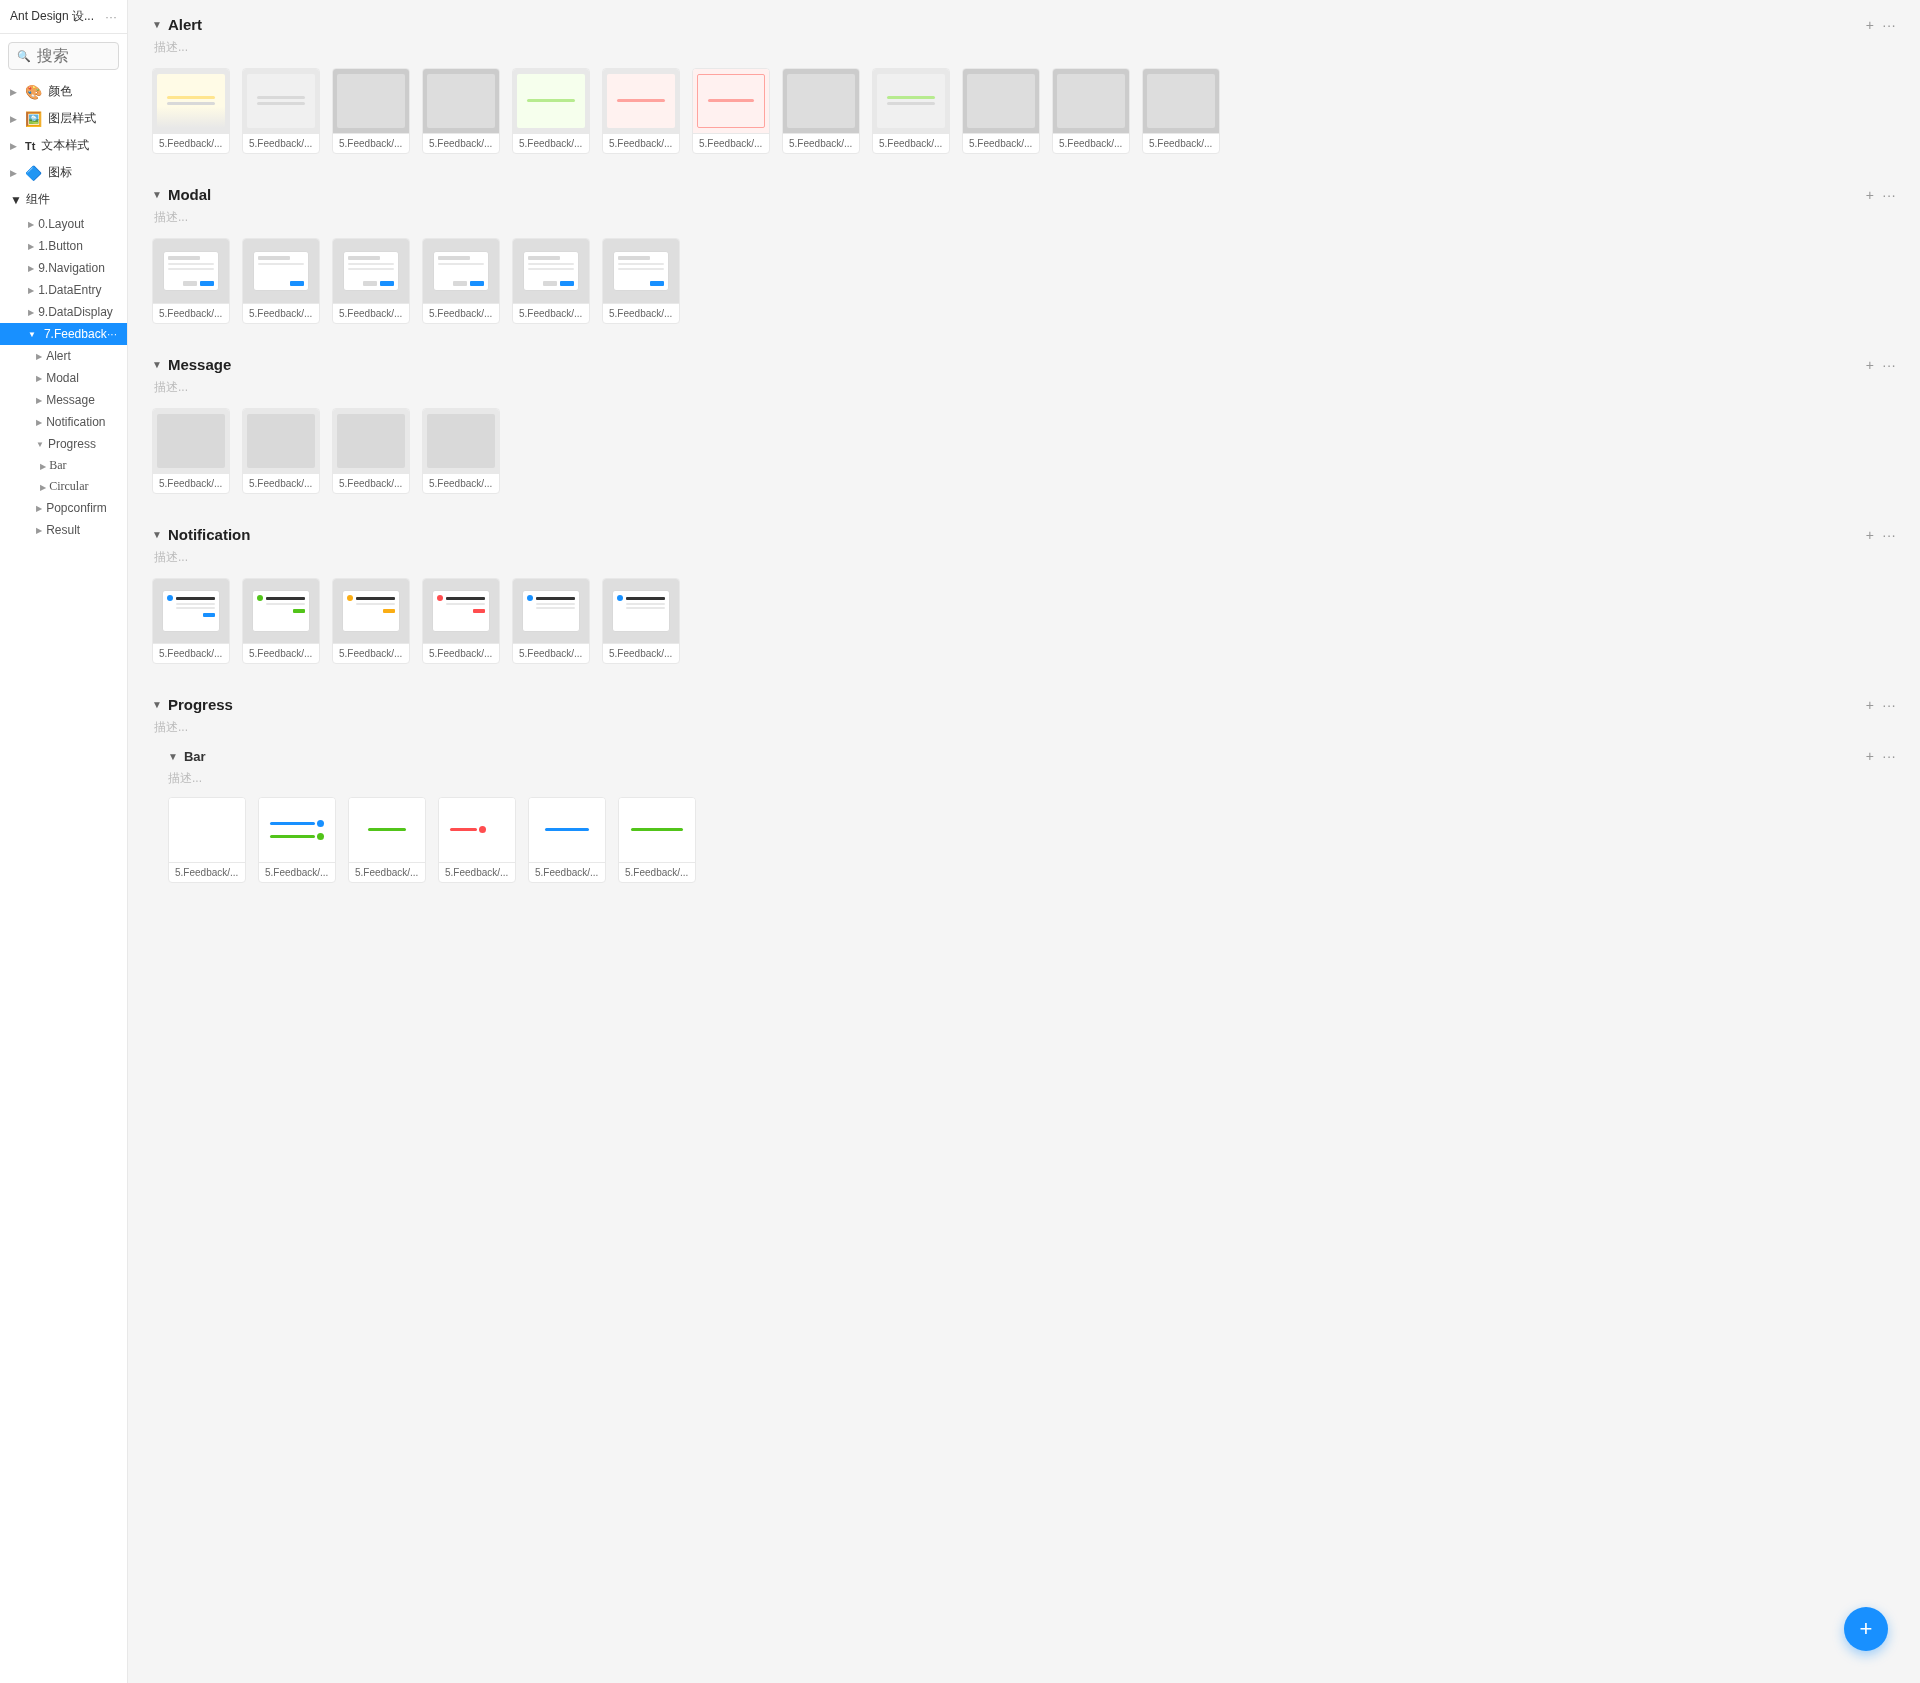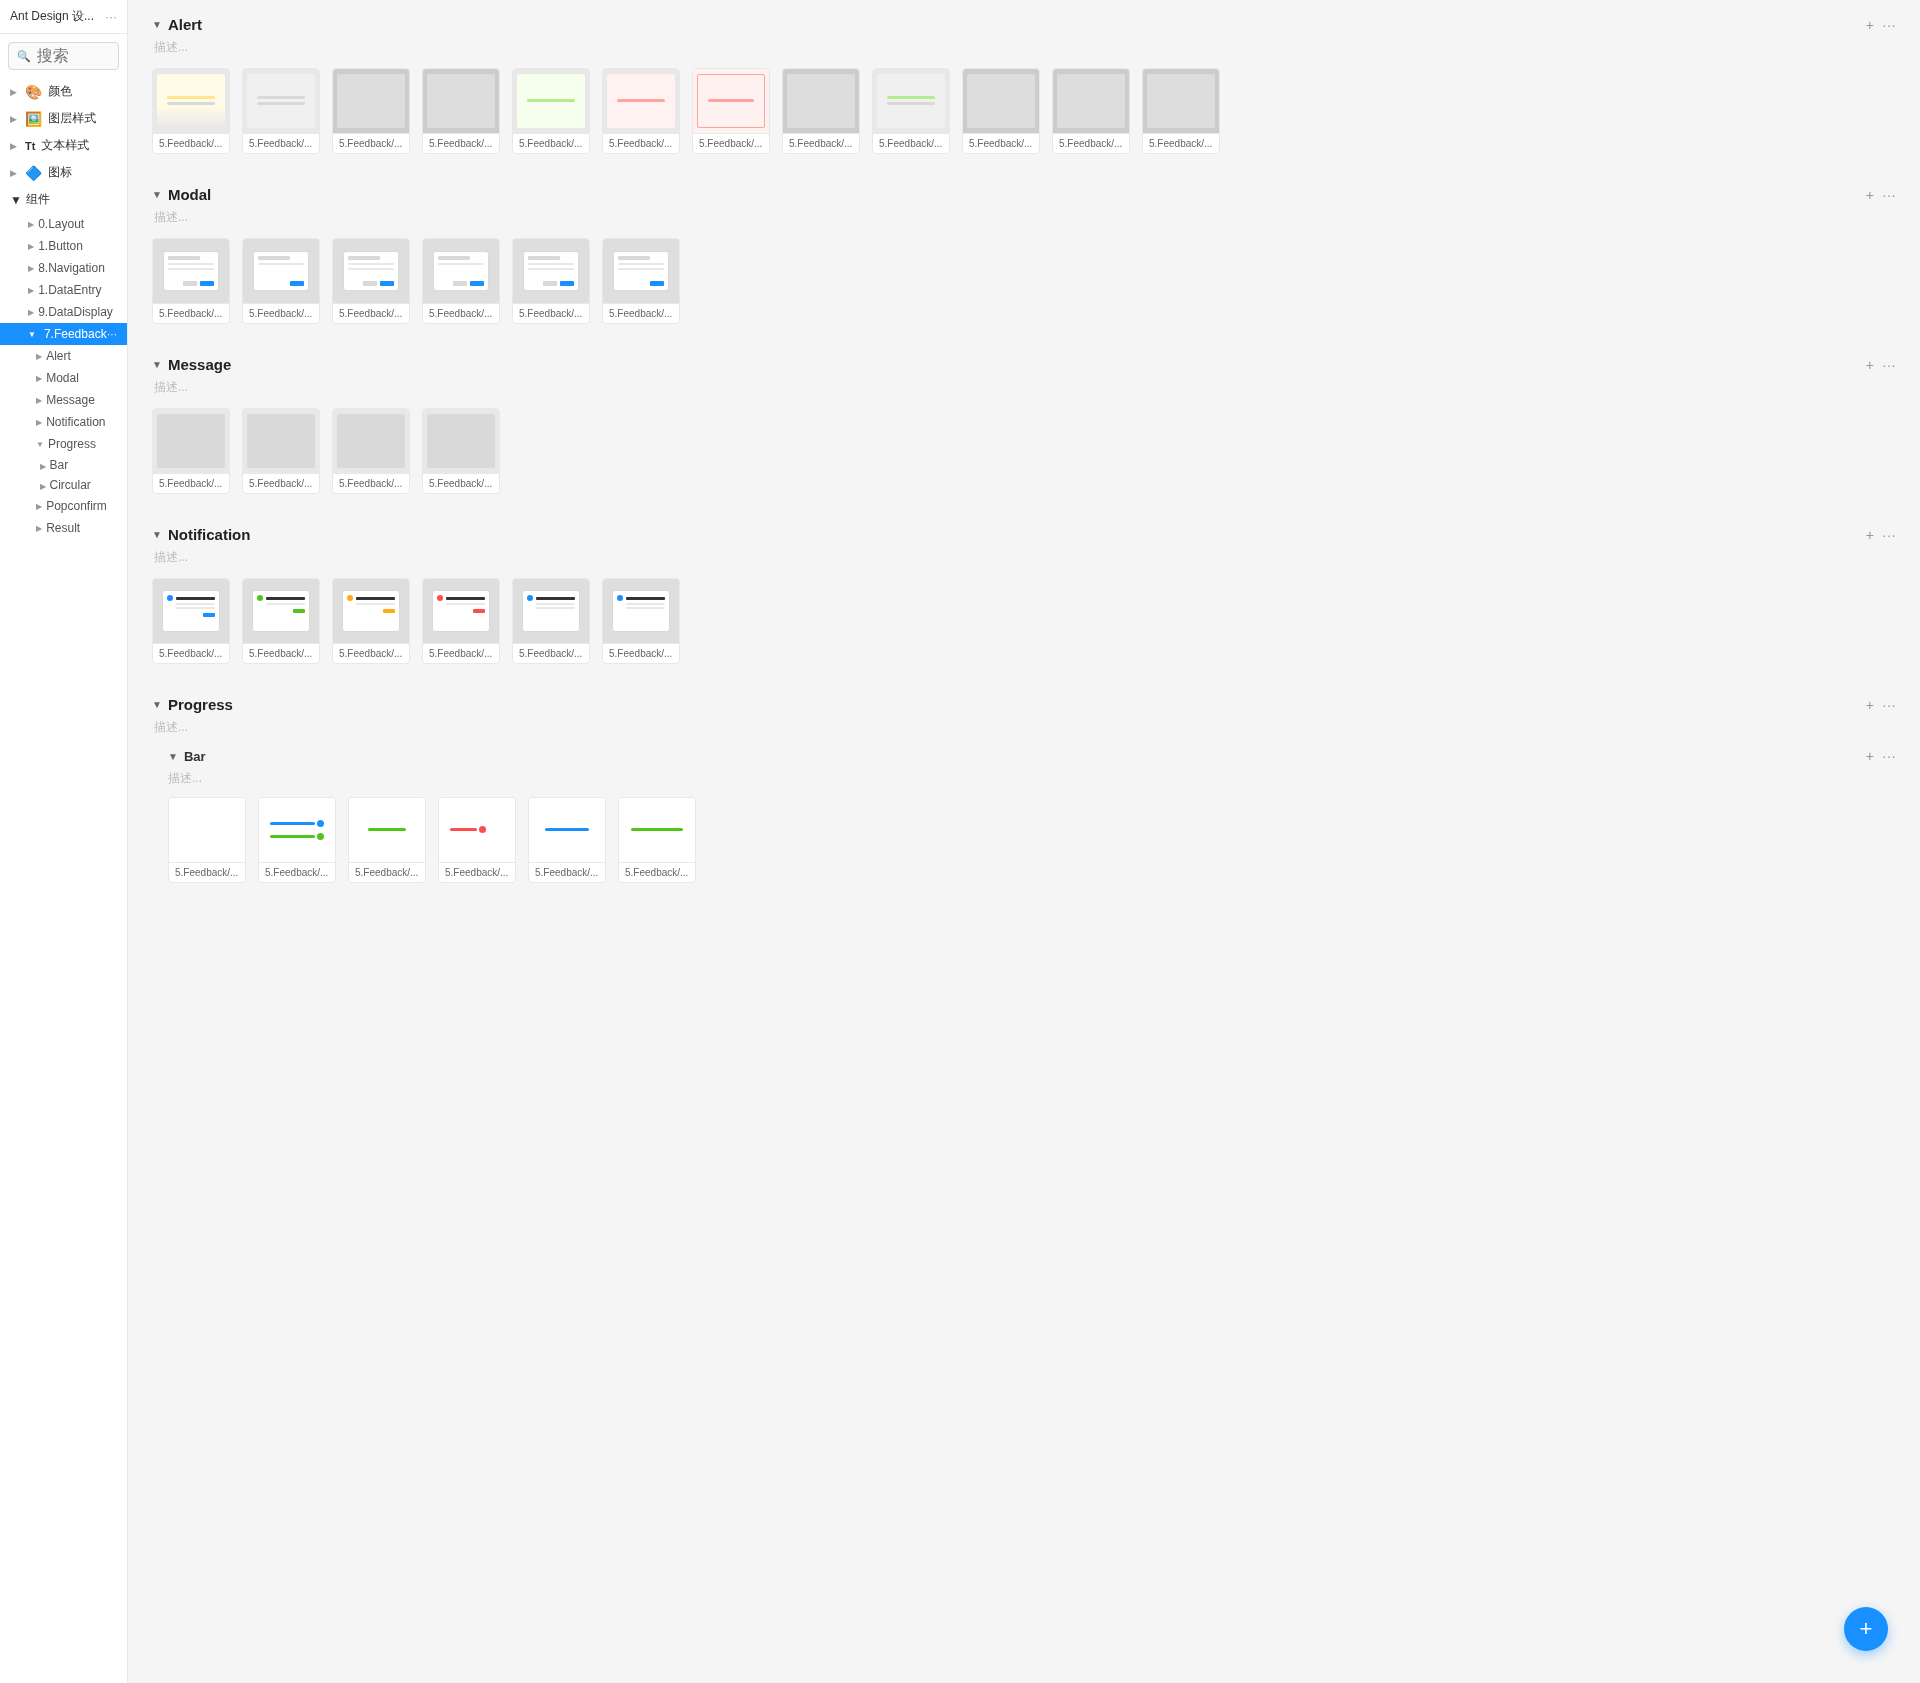--- a/index.html
+++ b/index.html
@@ -80,20 +80,21 @@
       color: #fff;
     }
     .sidebar-child-item .chevron-sm { font-size: 8px; color: #999; margin-right: 4px; }
     .sidebar-child-item.active .chevron-sm { color: #fff; }
 
     .sidebar-sub-child {
       padding: 3px 10px 3px 40px;
       cursor: pointer;
       font-size: 12px;
       color: #555;
+      font-family: Liberation Serif, serif;
     }
 
     
     .main {
       flex: 1;
       overflow-y: auto;
       padding: 16px 24px;
       background: #f5f5f5;
     }
 
@@ -334,21 +335,21 @@
     <div class="sidebar-child-item">
       <span class="chevron-sm">▶</span>
       <span>0.Layout</span>
     </div>
     <div class="sidebar-child-item">
       <span class="chevron-sm">▶</span>
       <span>1.Button</span>
     </div>
     <div class="sidebar-child-item">
       <span class="chevron-sm">▶</span>
-      <span>8.Navigation</span>
+      <span>9.Navigation</span>
     </div>
     <div class="sidebar-child-item">
       <span class="chevron-sm">▶</span>
       <span>1.DataEntry</span>
     </div>
     <div class="sidebar-child-item">
       <span class="chevron-sm">▶</span>
       <span>9.DataDisplay</span>
     </div>
 

